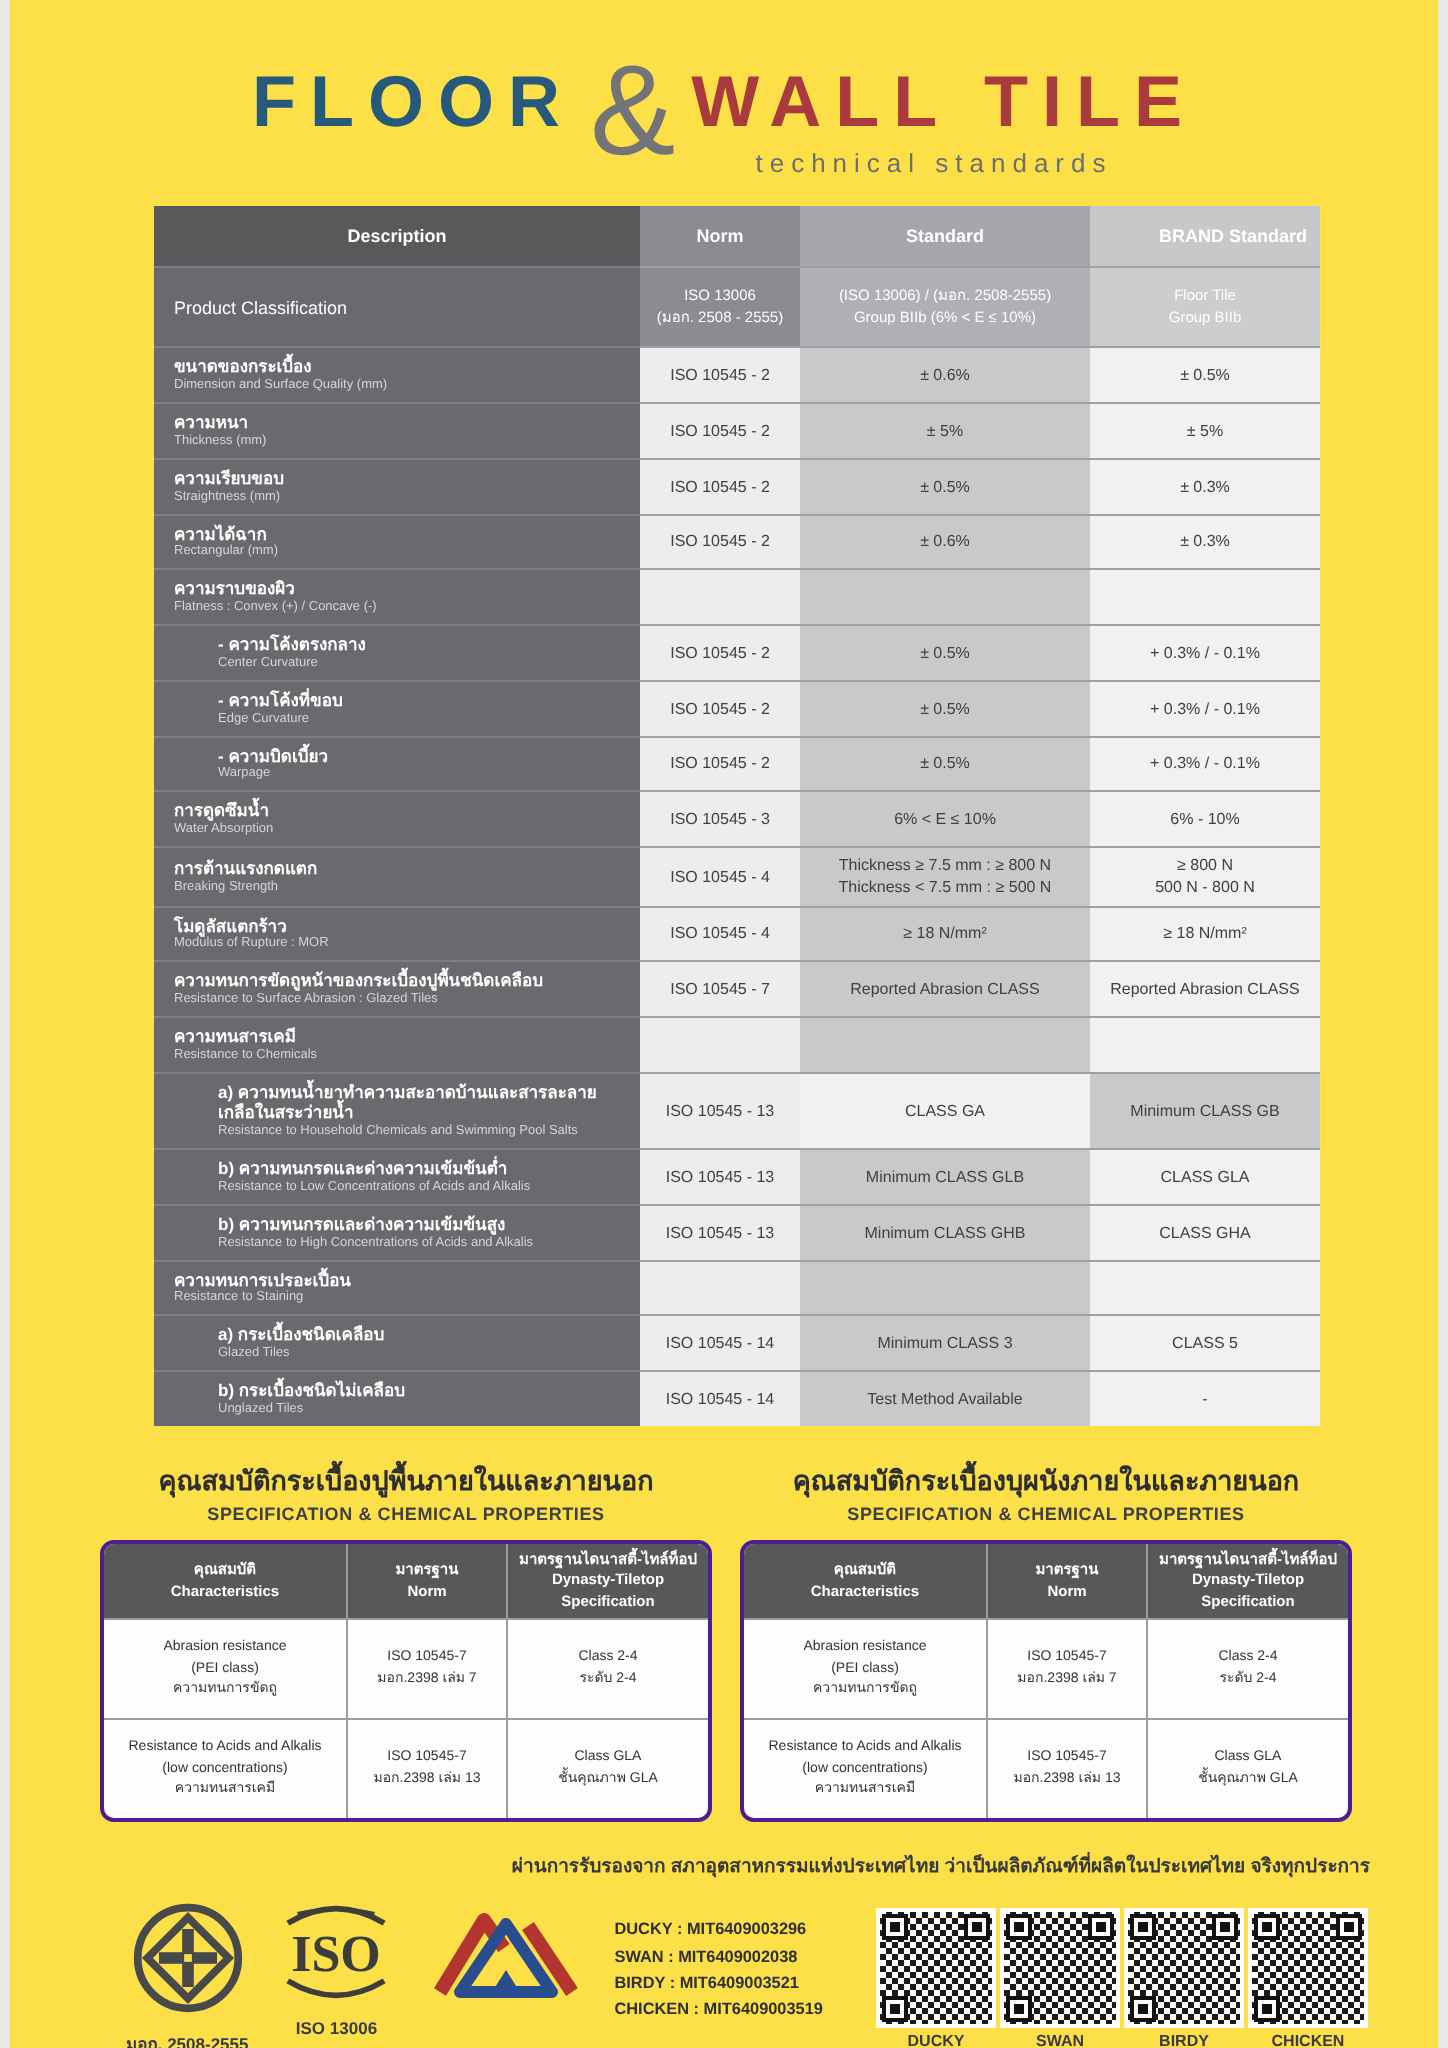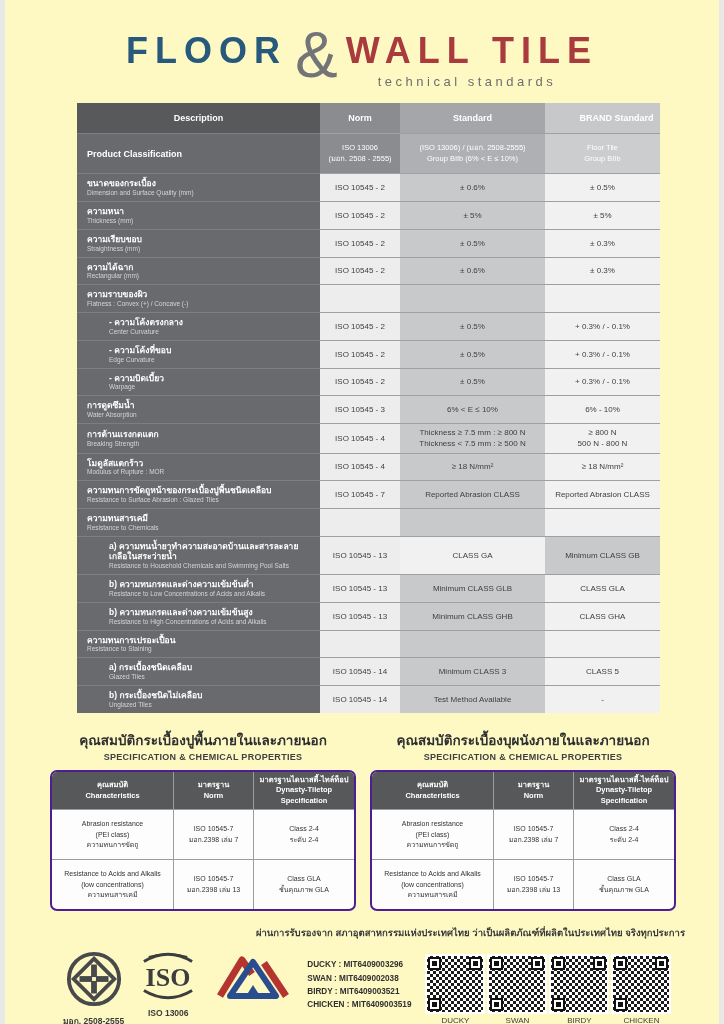--- a/index.html
+++ b/index.html
@@ -1,16 +1,16 @@
 <!DOCTYPE html>
 <html><head>
 <meta charset="utf-8">
 <style>
   html,body{margin:0;padding:0;background:#e8e8e6;}
-  .page{width:714px;height:1024px;margin:0 auto;background:#fef9c3;overflow:hidden;position:relative;
+  .page{width:714px;height:1024px;margin:0 auto;background:#fde047;overflow:hidden;position:relative;
         font-family:"Liberation Sans","DejaVu Sans",sans-serif;color:#3f4042;}
 
   
   .logo{padding-top:24px;}
   .logo-row{display:flex;align-items:center;justify-content:center;gap:8px;}
   .logo-floor{font-size:36px;font-weight:bold;letter-spacing:7px;color:#27597c;}
   .logo-amp{font-size:64px;color:#737477;line-height:.85;font-weight:normal;transform:translateY(4px);}
   .logo-wall{font-size:36px;font-weight:bold;letter-spacing:7px;color:#a93a3e;}
   .logo-sub{font-size:13px;letter-spacing:3.5px;color:#6d6e71;text-align:center;margin:-4px 0 0 210px;}
 
@@ -23,21 +23,21 @@
               border-top:1px solid #9fa0a3;min-height:26px;}
   .cn{background:#ededee;}
   .cs{background:#c8c9cb;}
   .cb{background:#f1f1f2;}
   .mhead .cell{min-height:30px;border-top:none;font-weight:bold;font-size:9px;}
   .mhead .cd{background:#58595b;align-items:center;justify-content:center;padding:4px;}
   .mhead .cn{background:#8a8c8f;color:#fff;}
   .mhead .cs{background:#a4a6a9;color:#fff;}
   .mhead .cb{background:#c6c8ca;color:#fff;padding-left:32px;}
   .mprod .cell{min-height:40px;}
-  .mprod .cd{font-weight:bold;font-size:9px;}
+  .mprod .cd{font-weight:normal;font-size:9px;}
   .mprod .cn{background:#8a8c8f;color:#fff;font-size:7.5px;}
   .mprod .cs{background:#aeb0b3;color:#fff;font-size:7.5px;}
   .mprod .cb{background:#cbcdcf;color:#fff;font-size:7.5px;}
   .tth{font-size:8.5px;font-weight:bold;line-height:1.25;}
   .ten{font-size:6.5px;color:#d4d5d7;line-height:1.25;}
   .ind{padding-left:32px;}
   .pre{white-space:pre-line;line-height:1.4;}
 
   
   .specs{display:flex;justify-content:space-between;margin:16px 36px 0 38px;}
@@ -52,21 +52,21 @@
   .srow .scell:first-child{border-left:none;}
   .shead .scell{background:#57585a;color:#fff;font-weight:bold;font-size:7.5px;min-height:36px;border-top:none;line-height:1.4;}
 
   
   .certline{margin:14px 34px 0 0;text-align:right;font-size:9.5px;font-weight:bold;color:#38393b;}
   .footrow{display:flex;align-items:flex-start;margin:10px 34px 0 58px;gap:13px;}
   .stamp{text-align:center;flex-shrink:0;}
   .stamp-label{font-size:8.5px;font-weight:bold;color:#3a3b3d;margin-top:2px;white-space:nowrap;}
   .mitnums{font-size:8.2px;font-weight:bold;color:#2f3032;line-height:1.6;padding-top:8px;white-space:nowrap;flex-shrink:0;}
   .qrgroup{flex:1;padding-top:4px;}
-  .qrs{display:flex;justify-content:flex-start;}
+  .qrs{display:flex;justify-content:flex-end;font-weight:bold;}
   .qritem{text-align:center;width:62px;}
   .qr{width:56px;height:56px;margin:0 auto;position:relative;border:2px solid #fff;
       background:repeating-conic-gradient(#1b1b1b 0% 25%,#fff 0% 50%);background-size:6px 6px;}
   .fp{position:absolute;width:13px;height:13px;border:2px solid #111;background:#fff;box-sizing:border-box;}
   .fp::after{content:"";position:absolute;inset:2px;background:#111;}
   .fp.tl{top:1px;left:1px}.fp.tr{top:1px;right:1px}.fp.bl{bottom:1px;left:1px}
   .qrlabel{font-size:8px;color:#3a3b3d;margin-top:2px;}
 </style>
 </head>
 <body>

